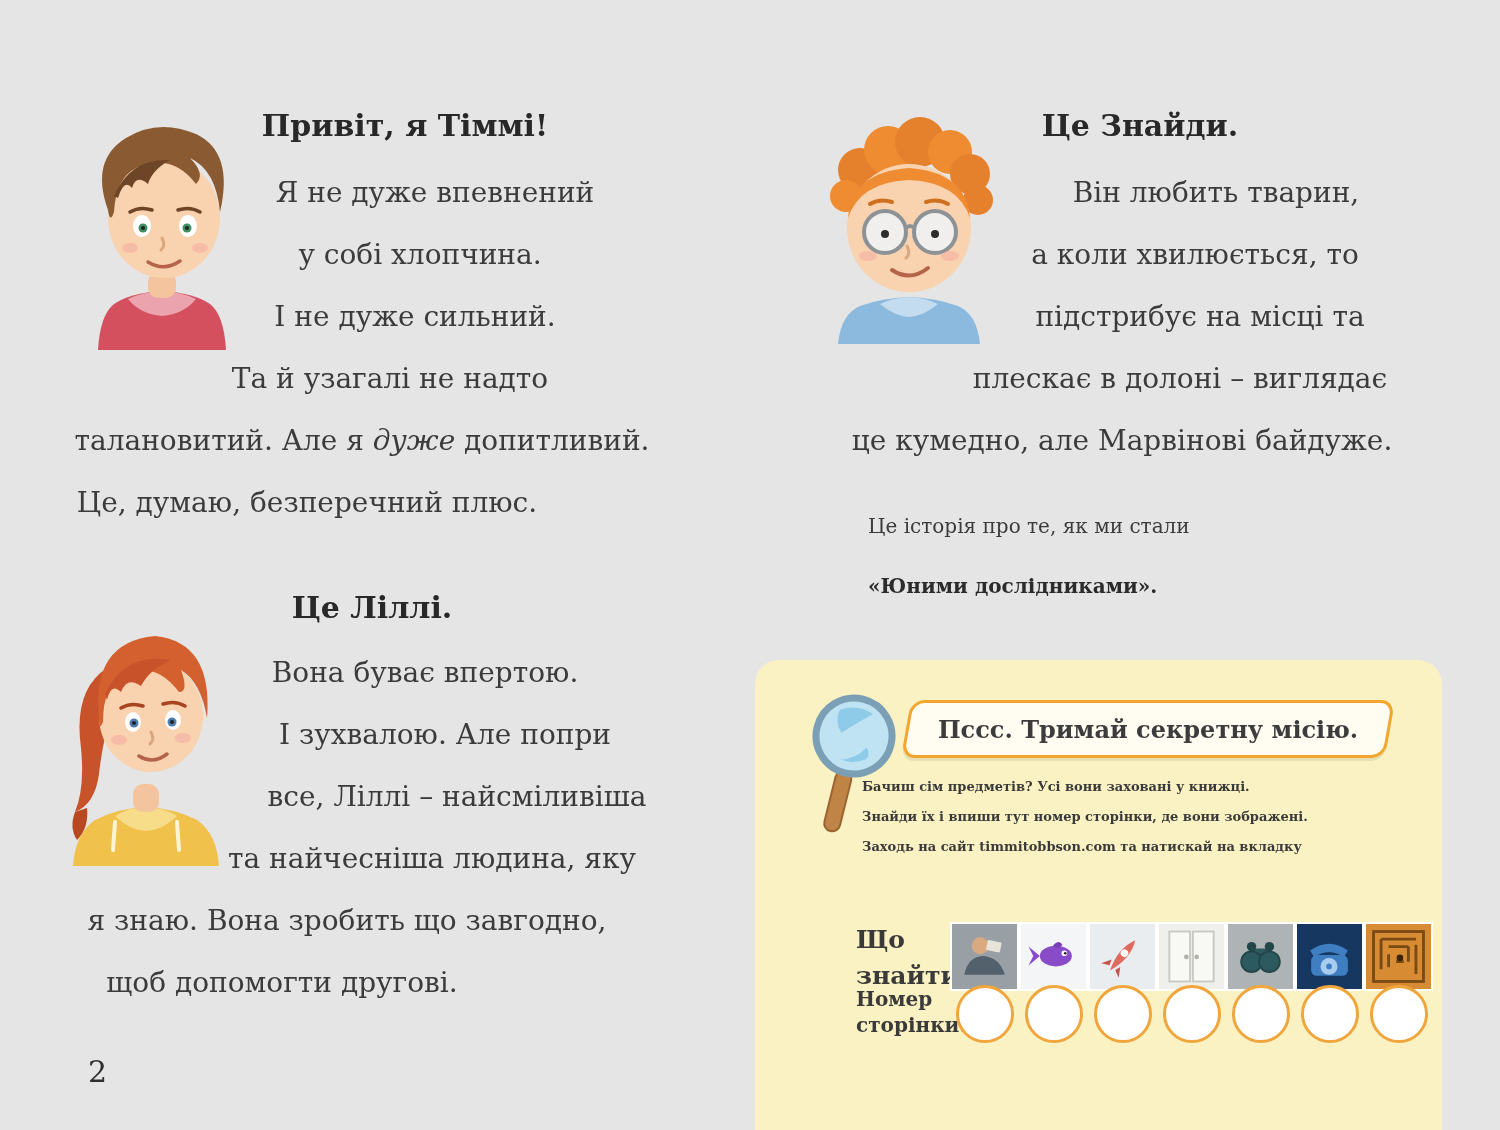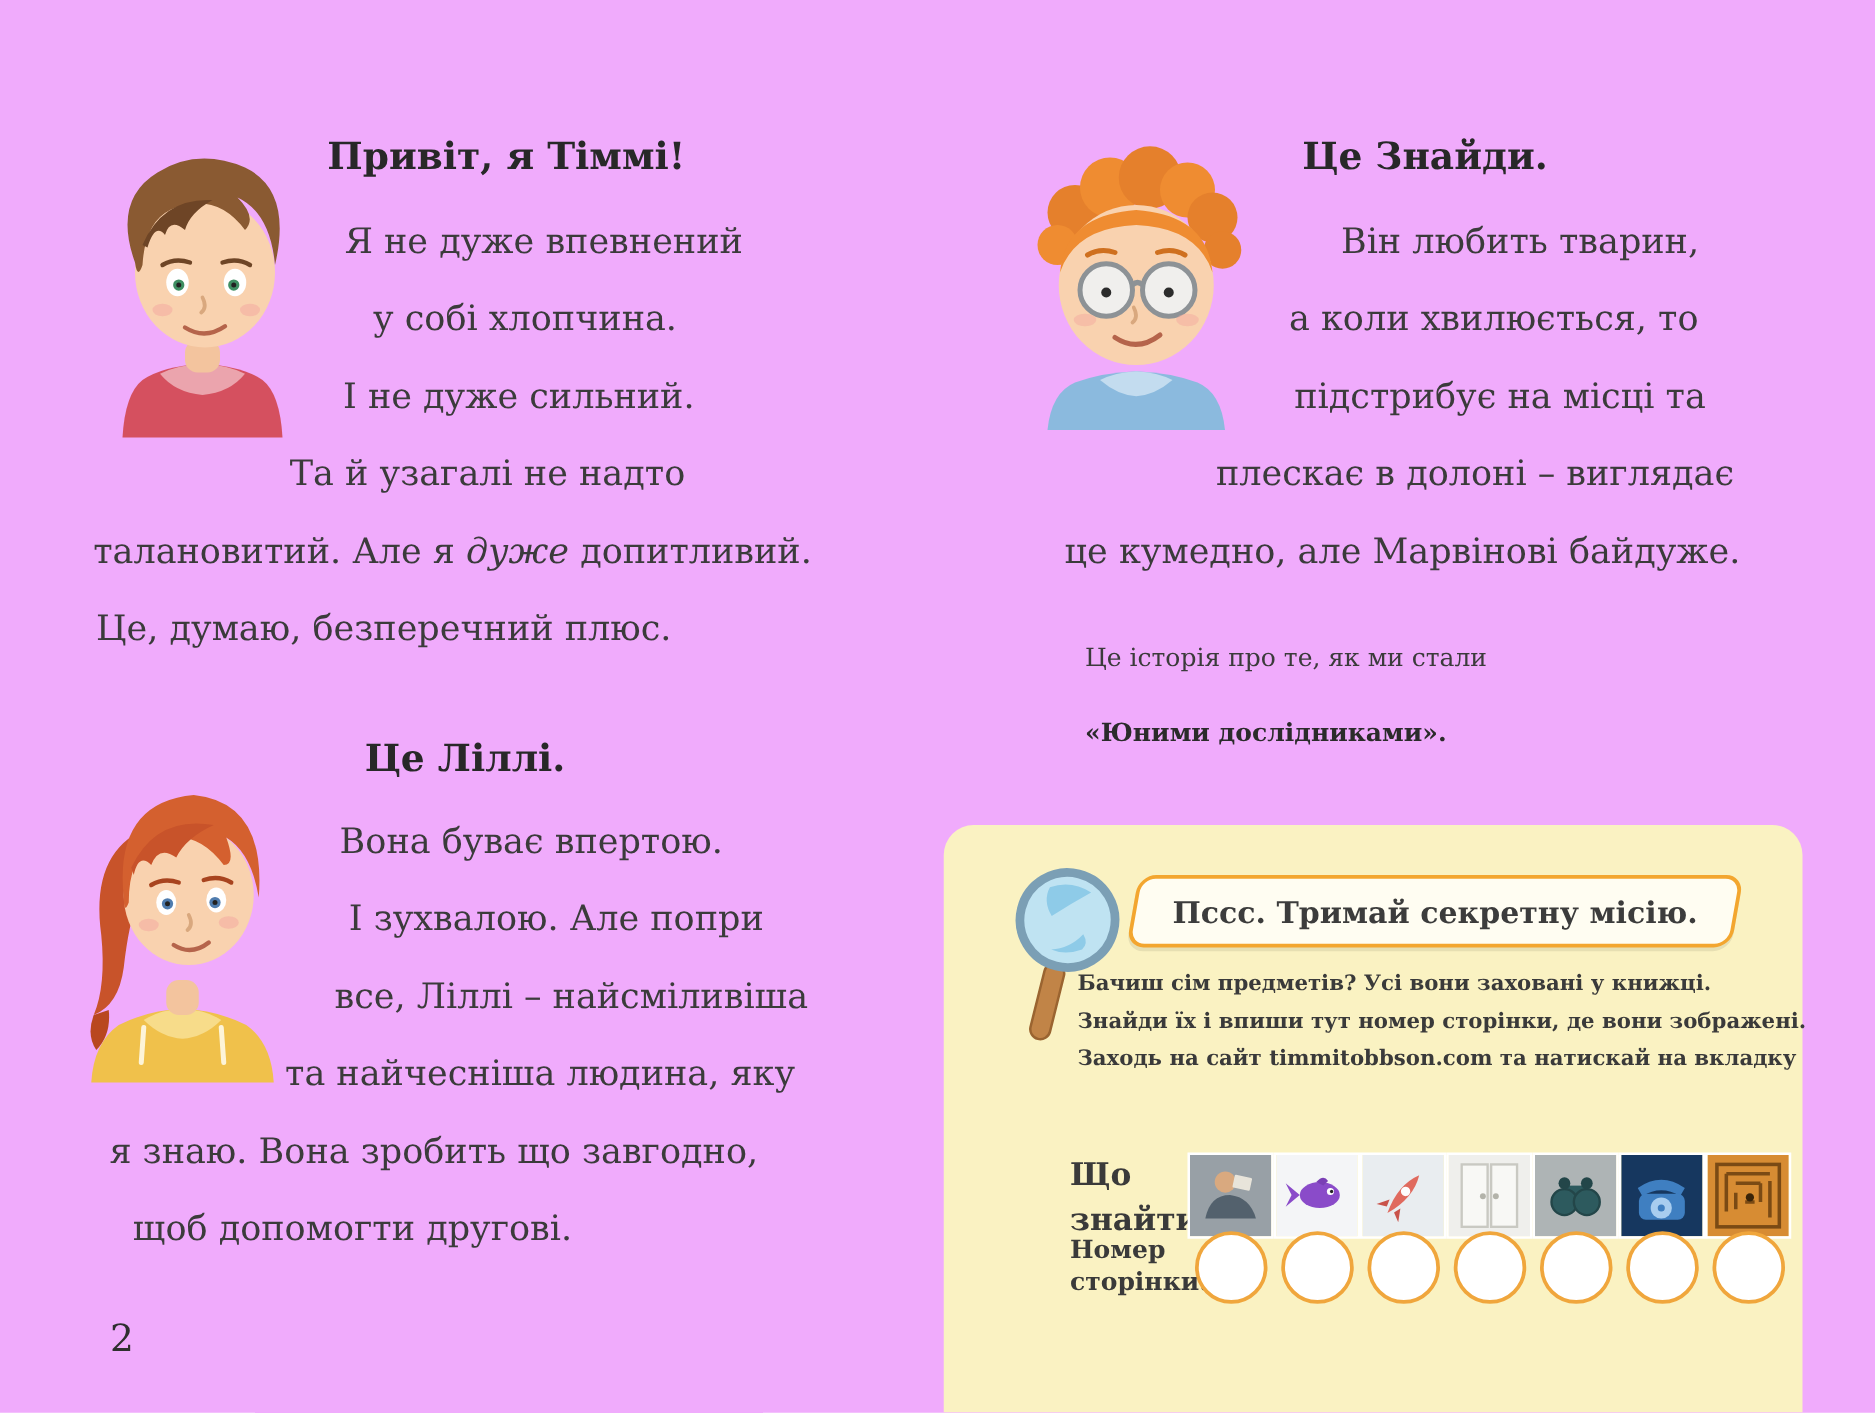--- a/index.html
+++ b/index.html
@@ -1,17 +1,17 @@
 <!DOCTYPE html>
 <html><head>
 <meta charset="utf-8">
 <style>
   * { margin:0; padding:0; box-sizing:border-box; }
   body { background:#ffffff; font-family:"DejaVu Serif", serif; color:#3b3b3b; }
-  .page { position:relative; width:1500px; height:1130px; background:#f0abfc; overflow:hidden; }
+  .page { position:relative; width:1500px; height:1130px; background:#e5e5e5; overflow:hidden; }
 
   .cline { position:absolute; transform:translateX(-50%); white-space:nowrap; font-size:28px; color:#3b3b3b; }
   .lline { position:absolute; white-space:nowrap; font-size:20px; color:#3b3b3b; }
   .heading { font-weight:bold; font-size:30px; color:#282828; }
 
   .avatar { position:absolute; }
   #timmy-art  { left:78px;  top:100px; width:168px; height:252px; }
   #lilli-art  { left:55px;  top:598px; width:182px; height:270px; }
   #marvin-art { left:808px; top:108px; width:202px; height:238px; }
 
@@ -34,21 +34,21 @@
 
   
   .panel { position:absolute; left:755px; top:660px; width:687px; height:470px;
            background:#faf2c2; border-radius:24px 24px 0 0; }
   .magnifier { position:absolute; left:796px; top:684px; width:112px; height:158px; }
   .banner { position:absolute; left:906px; top:700px; width:484px; height:58px;
             background:#fffdf2; border:3px solid #f3a62f; border-radius:14px;
             transform:skewX(-10deg); box-shadow:0 3px 0 rgba(0,0,0,0.08);
             display:flex; align-items:center; justify-content:center; }
   .banner > span { display:block; transform:skewX(10deg); font-weight:bold; font-size:24px; color:#3c3c3c; white-space:nowrap; }
-  .panel-par { position:absolute; left:862px; top:772px; width:586px; font-size:17px; font-weight:bold; color:#3a3a3a; }
+  .panel-par { position:absolute; left:862px; top:772px; width:586px; font-size:13px; font-weight:bold; color:#3a3a3a; }
   .panel-par div { line-height:30px; white-space:nowrap; }
   .find-label { position:absolute; left:856px; top:922px; width:100px; font-size:25px; font-weight:bold; line-height:36px; color:#3a3a3a; }
   .num-label  { position:absolute; left:856px; top:986px; width:100px; font-size:20px; font-weight:bold; line-height:26px; color:#3a3a3a; }
   .items-row { position:absolute; left:950px; top:922px; display:flex; }
   .item-col { width:69px; display:flex; flex-direction:column; align-items:center; }
   .thumb { width:69px; height:69px; border:2px solid #ffffff; }
   .thumb svg { display:block; width:100%; height:100%; }
   .num-circle { width:58px; height:58px; border:3px solid #f0a63c; border-radius:50%; background:#ffffff; margin-top:-6px; }
 </style>
 </head>

